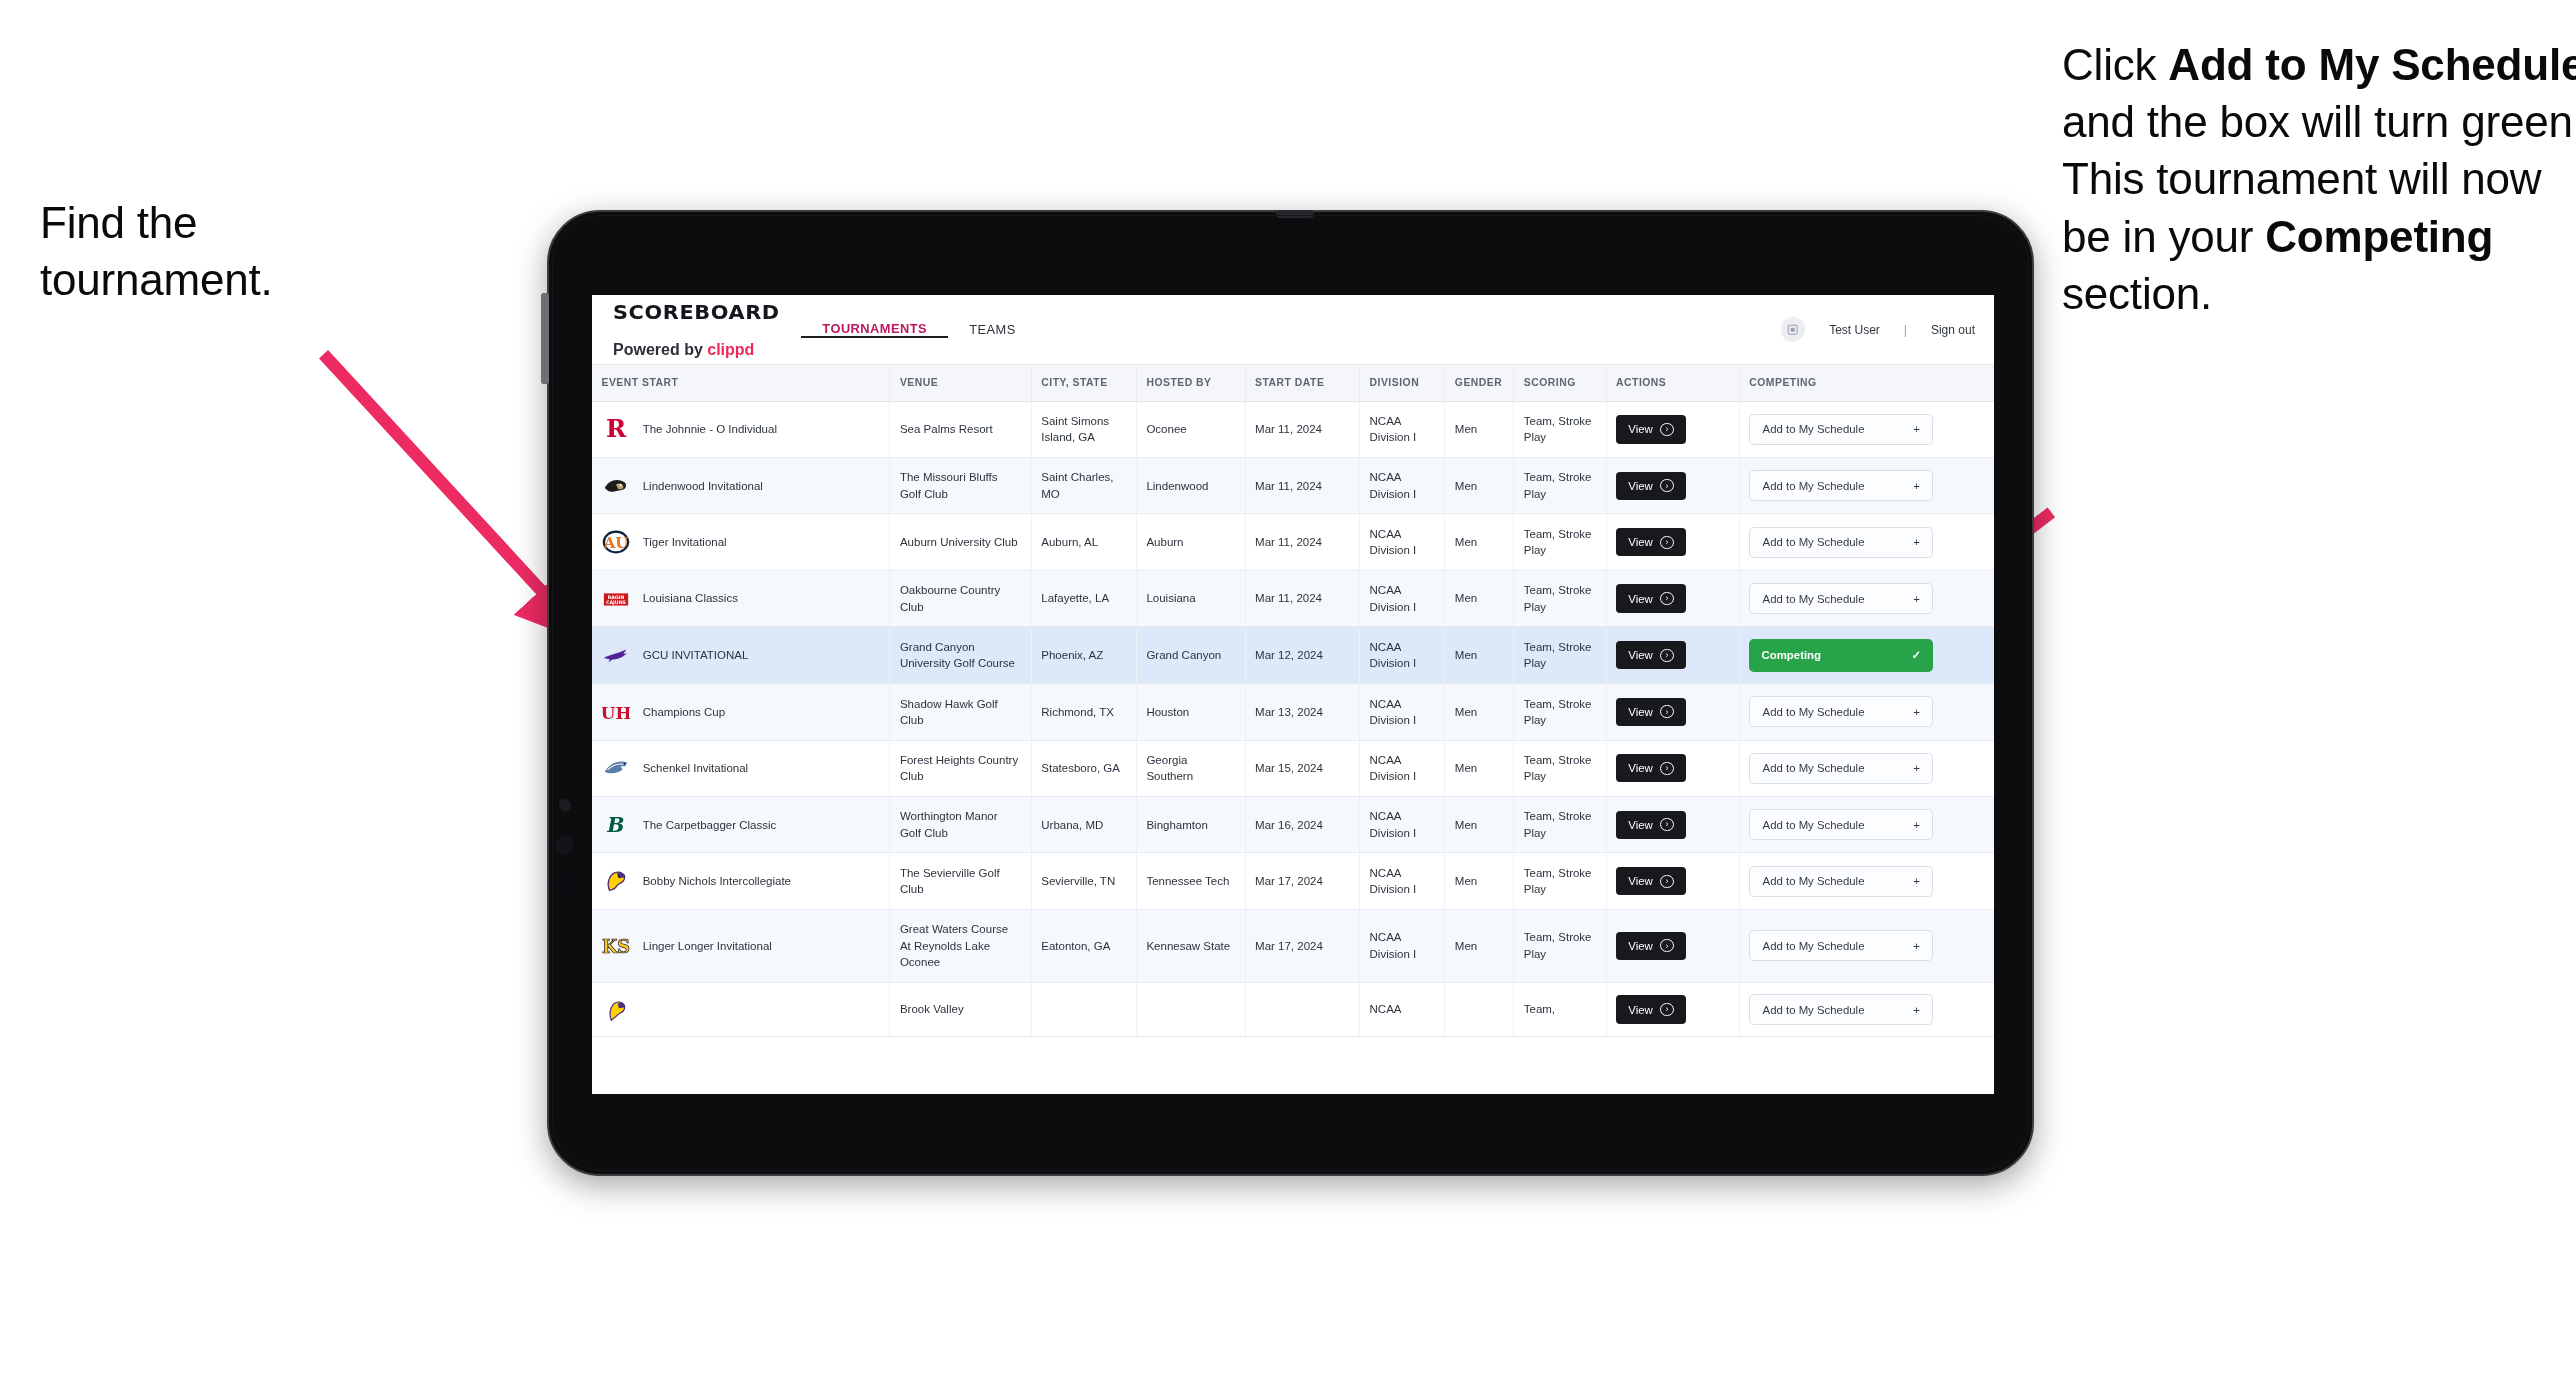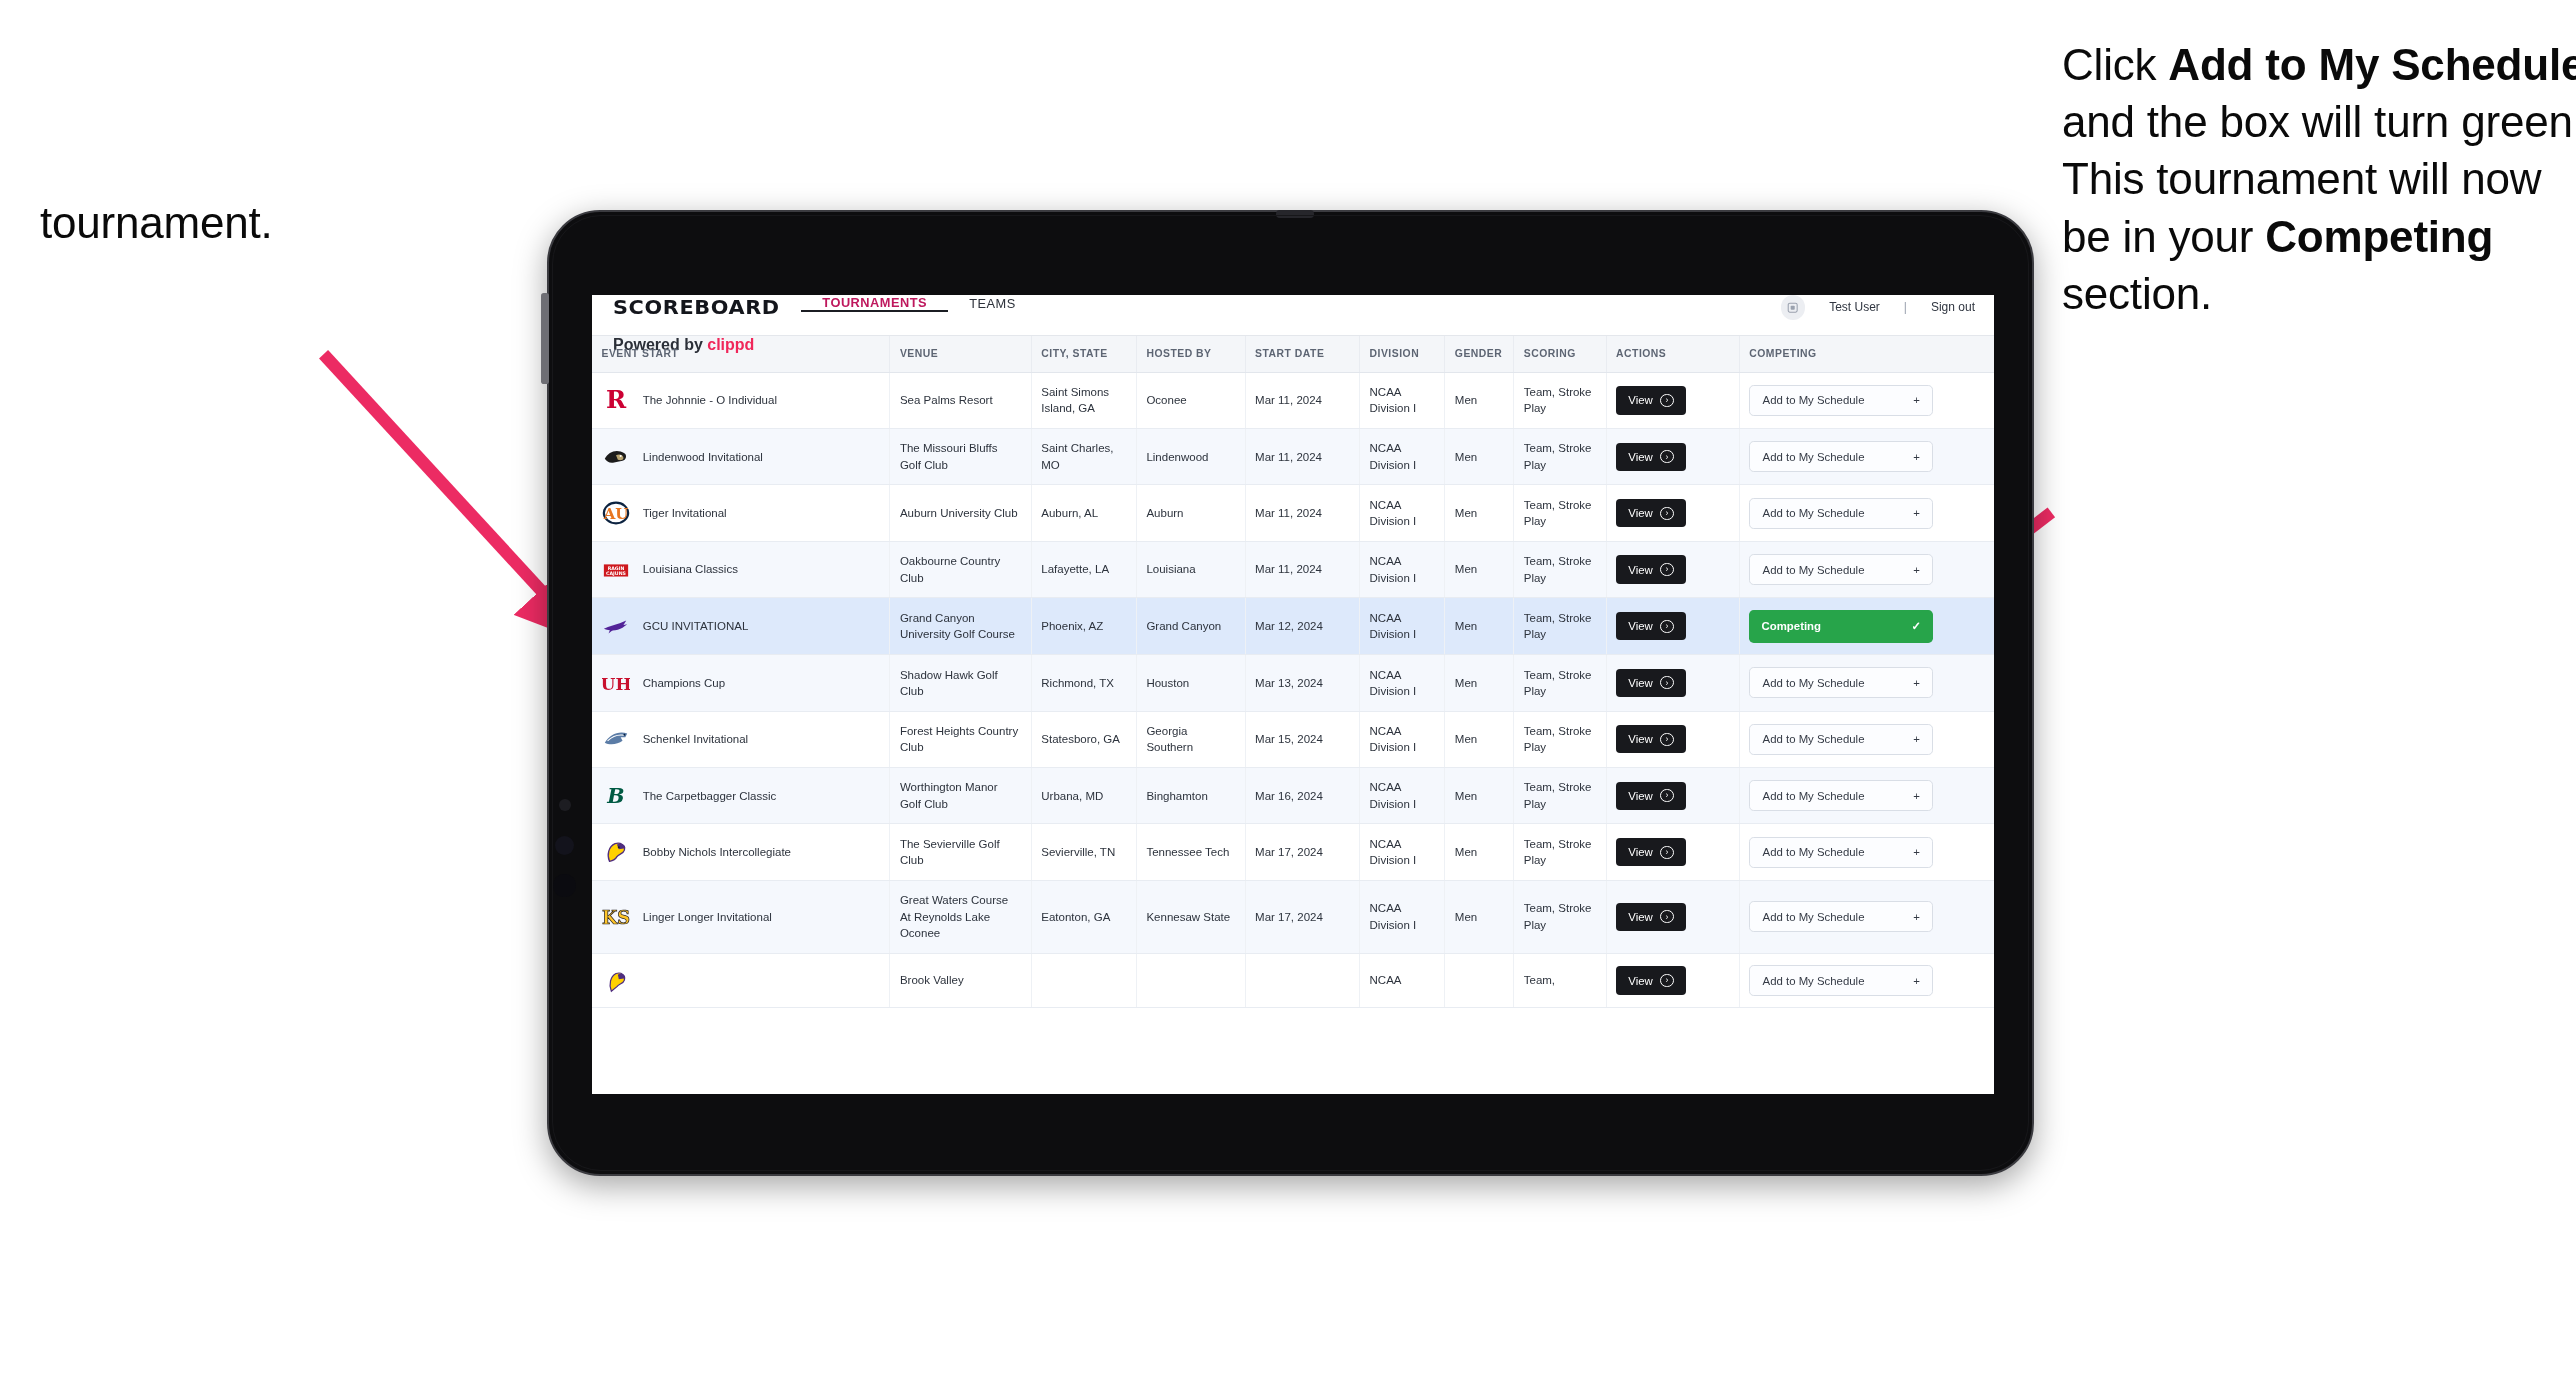--- a/index.html
+++ b/index.html
@@ -54,22 +54,22 @@
   #screen {
     position: absolute;
     left: 43px; top: 83px;
     width: 1402px; height: 799px;
     background: #ffffff;
     overflow: hidden;
   }
 
   
   #app-header {
-    display: flex; align-items: flex-start;
-    height: 41px; background: #ffffff;
+    display: flex; align-items: center;
+    height: 70px; background: #ffffff;
     border-bottom: 0.9px solid #e4e7ec;
     padding-left: 21px;
   }
   .brand { display:flex; flex-direction:column; justify-content:center; padding-right: 28px;}
   .brand-title {
     font-size: 20px; font-weight: 800; color: #14161c;
     letter-spacing: 0.6px;
     font-family: "DejaVu Sans", sans-serif;
     transform: scaleX(1.04); transform-origin: left;
   }
@@ -148,20 +148,21 @@
     padding: 9.5px 12.3px; font-size:11.4px; font-weight:600; cursor:pointer;
     font-family:"Liberation Sans", sans-serif;
   }
 </style>
 </head>
 <body>
 
 <div id="stage">
 
   <div id="annot-left" class="annot">
+    <div>Find the</div>
     <div>tournament.</div>
   </div>
 
   <div id="annot-right" class="annot">
     <span>Click </span><b>Add to My Schedule</b><span> and the box will turn green. This tournament will now be in your </span><b>Competing</b><span> section.</span>
   </div>
 
   <svg class="arrow-svg" id="arrow-left" style="left:312px;top:341px;" width="303" height="312" viewBox="0 0 320 330">
     <defs>
       <marker id="ah1" markerWidth="6" markerHeight="6" refX="3" refY="3" orient="auto">

